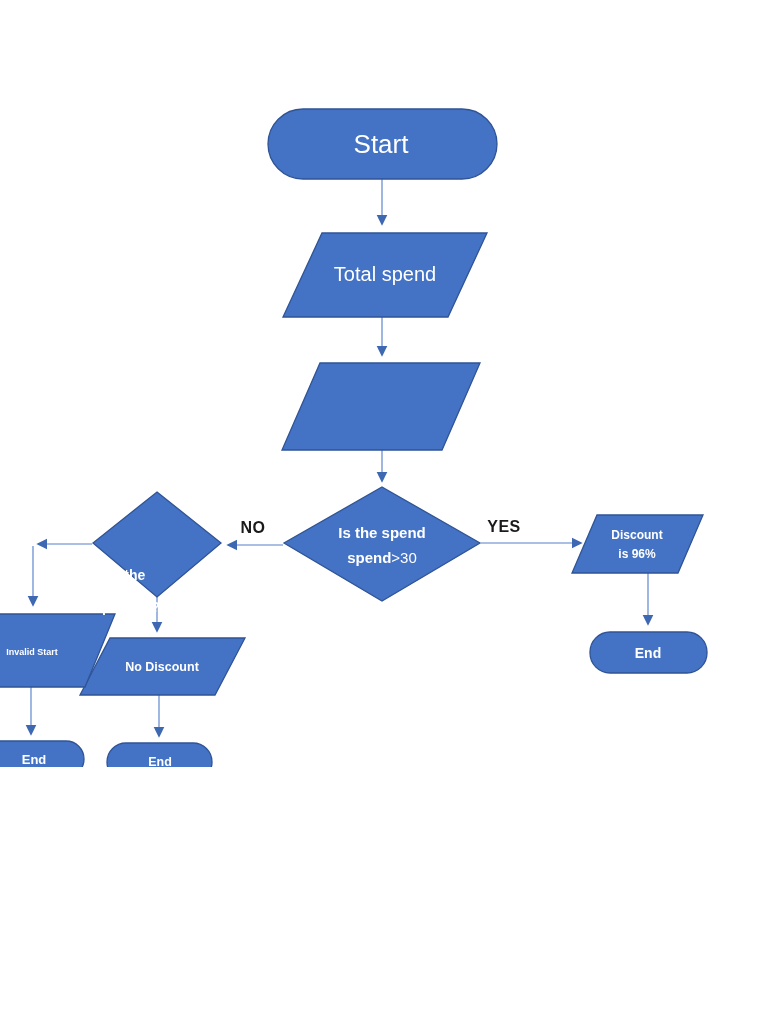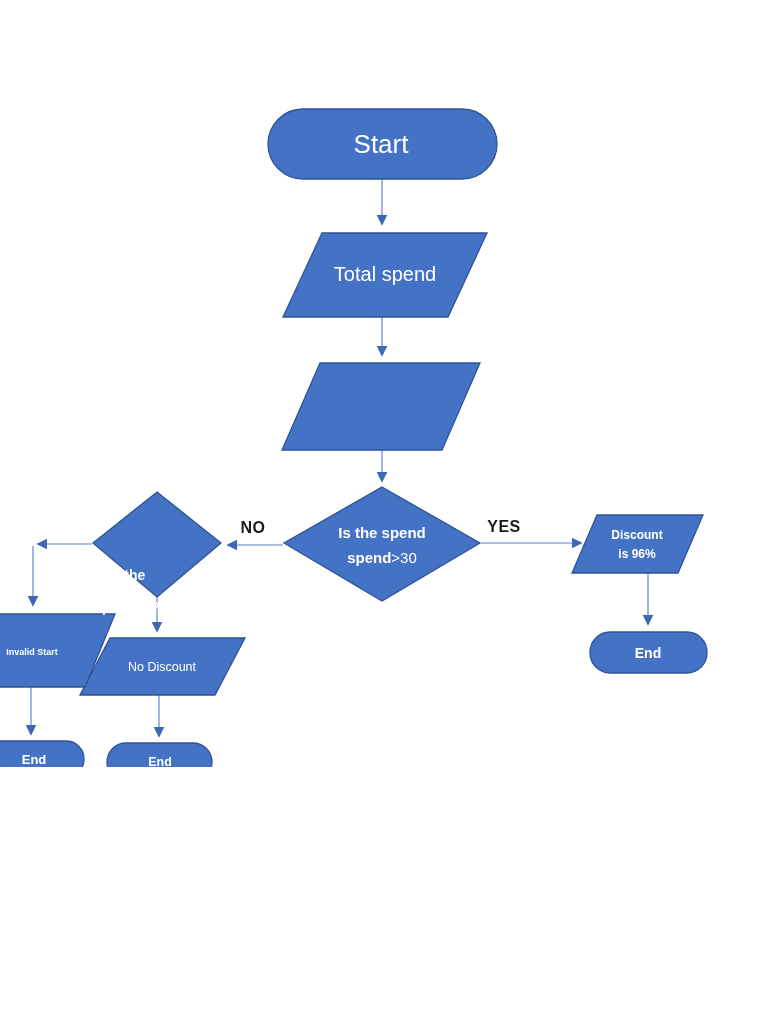--- a/index.html
+++ b/index.html
@@ -22,21 +22,21 @@
     white-space: nowrap;
     pointer-events: none;
   }
   .lbl-start   { left: 381px; top: 144px; font-size: 26px; font-weight: 400; }
   .lbl-total   { left: 385px; top: 274px; font-size: 20px; font-weight: 400; }
   .lbl-amount  { left: 381px; top: 406px; font-size: 13px; font-weight: 700; line-height: 20px; }
   .lbl-dmain   { left: 382px; top: 545px; font-size: 15px; font-weight: 700; line-height: 25px; }
   .lbl-dmain .thin { font-weight: 400; }
   .lbl-dzero   { left: 127px; top: 543px; font-size: 14px;  font-weight: 700; line-height: 16px; margin-top: 48px; }
   .lbl-discount{ left: 637px; top: 545px; font-size: 12px; font-weight: 700; line-height: 19px; }
-  .lbl-nodisc  { left: 162px; top: 667px; font-size: 12.5px; font-weight: 400; }
+  .lbl-nodisc  { left: 162px; top: 667px; font-size: 12.5px; font-weight: 700; }
   .lbl-invalid { left: 32px;  top: 652px; font-size: 9px;  font-weight: 700; }
   .lbl-end-r   { left: 648px; top: 653px; font-size: 14px; font-weight: 700; }
   .lbl-end-m   { left: 160px; top: 762px; font-size: 12.5px; font-weight: 700; }
   .lbl-end-l   { left: 34px;  top: 759px; font-size: 13px; font-weight: 700; }
   .edge-label {
     position: absolute;
     transform: translate(-50%, -50%);
     color: var(--edge-label-color);
     font-size: 16px;
     font-weight: 700;

